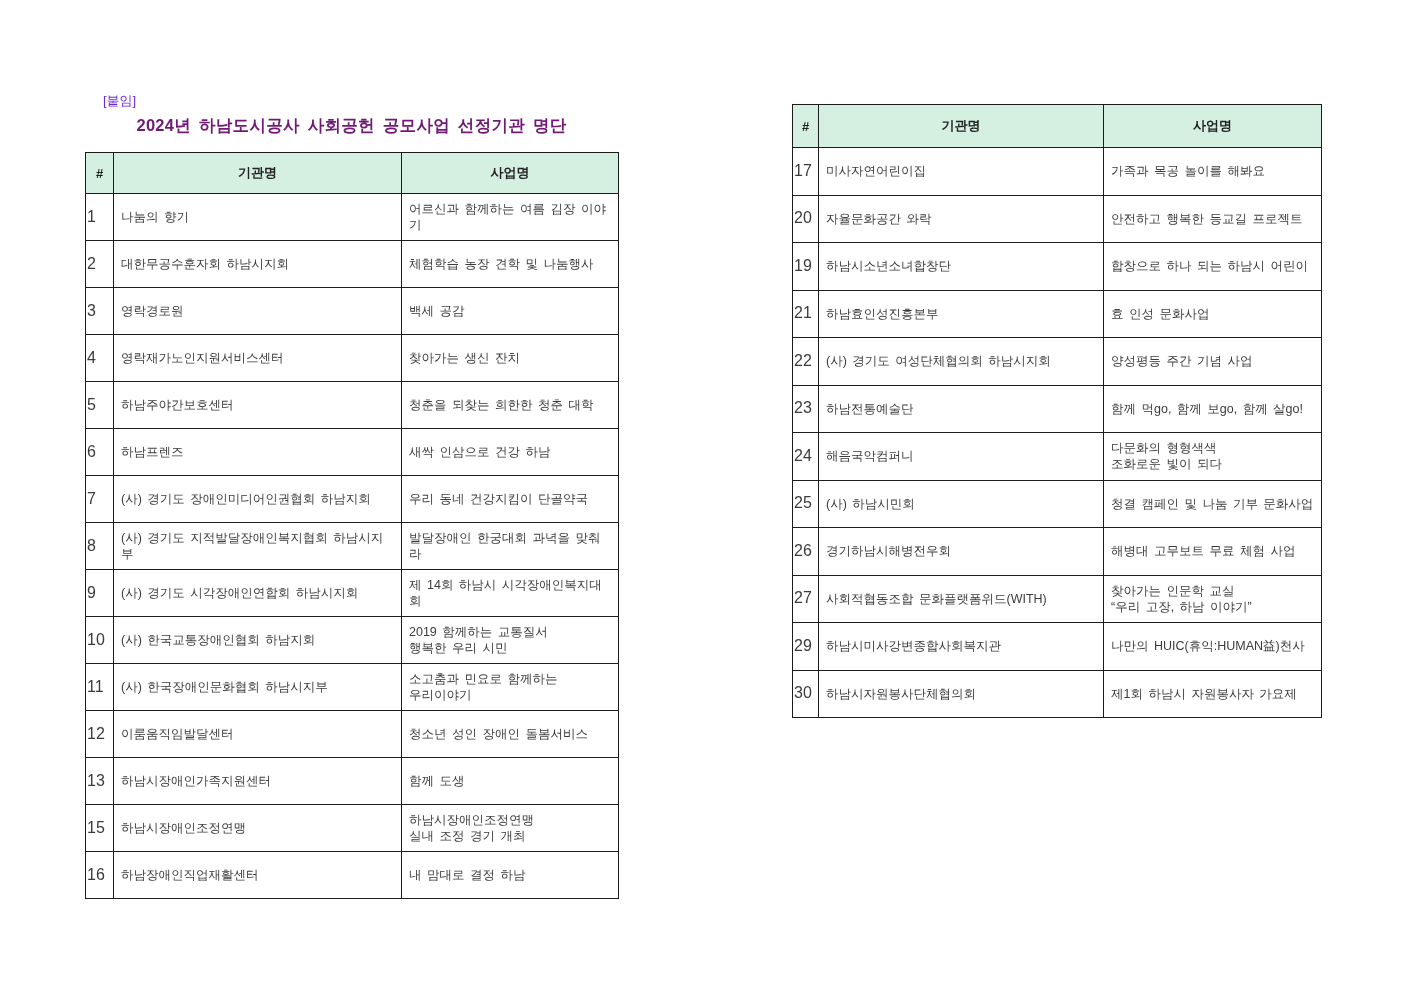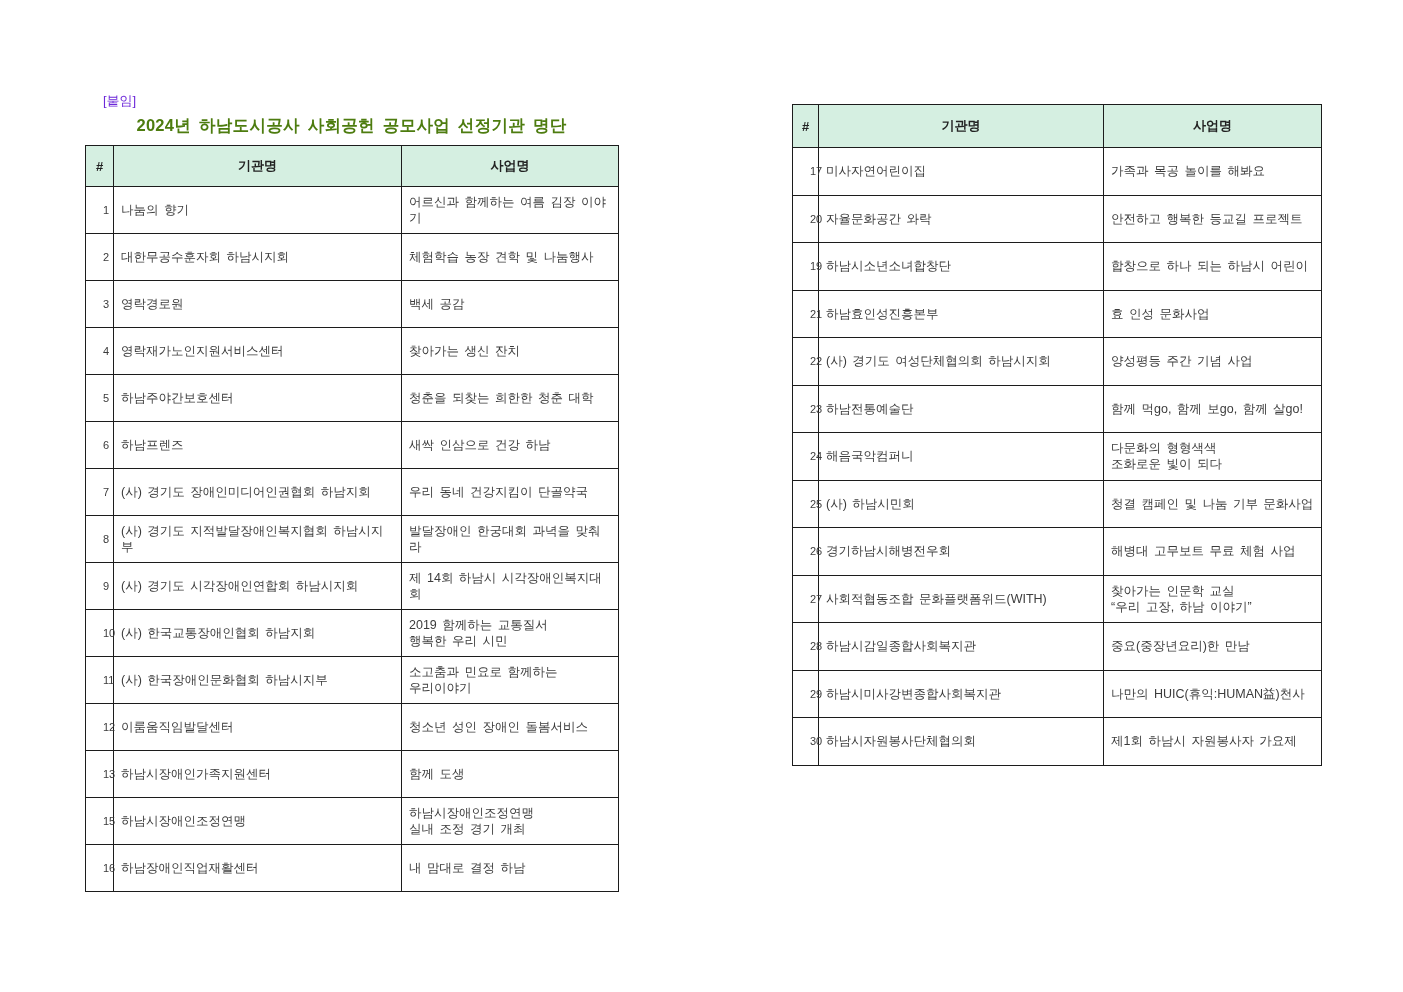--- a/index.html
+++ b/index.html
@@ -30,24 +30,24 @@
     position: absolute;
     left: 85px;
     top: 113px;
     width: 533px;
   }
   .doc-title {
     text-align: center;
     font-weight: bold;
     font-size: 16.5px;
     line-height: 24px;
-    color: #4d7c0f;
+    color: #701a75;
     letter-spacing: 0.3px;
     word-spacing: 3px;
-    margin-bottom: 8px;
+    margin-bottom: 15px;
     white-space: nowrap;
   }
 
   .right-col {
     position: absolute;
     left: 792px;
     top: 104px;
     width: 529px;
   }
 
@@ -74,22 +74,22 @@
     height: 42px;
     font-size: 12.5px;
     color: #3b3b3b;
     padding: 2px 7px;
     word-spacing: 2px;
     line-height: 1.3;
   }
   .right-col .org-table td { height: 42.5px; }
   td.td-num {
     text-align: left;
-    padding: 2px 17px;
-    font-size: 11px;
+    padding: 2px 1px;
+    font-size: 16px;
   }
   .left-col  col.c-num  { width: 28px; }
   .left-col  col.c-org  { width: 288px; }
   .left-col  col.c-proj { width: 217px; }
   .right-col col.c-num  { width: 26px; }
   .right-col col.c-org  { width: 285px; }
   .right-col col.c-proj { width: 218px; }
   td.td-proj { white-space: pre-line; }
 </style>
 </head>
@@ -259,25 +259,20 @@
             <td class="td-org">경기하남시해병전우회</td>
             <td class="td-proj">해병대 고무보트 무료 체험 사업</td>
           </tr>
           <tr>
             <td class="td-num">27</td>
             <td class="td-org">사회적협동조합 문화플랫폼위드(WITH)</td>
             <td class="td-proj">찾아가는 인문학 교실
 “우리 고장, 하남 이야기”</td>
           </tr>
           <tr>
-            <td class="td-num">28</td>
-            <td class="td-org">하남시감일종합사회복지관</td>
-            <td class="td-proj">중요(중장년요리)한 만남</td>
-          </tr>
-          <tr>
             <td class="td-num">29</td>
             <td class="td-org">하남시미사강변종합사회복지관</td>
             <td class="td-proj">나만의 HUIC(휴익:HUMAN益)천사</td>
           </tr>
           <tr>
             <td class="td-num">30</td>
             <td class="td-org">하남시자원봉사단체협의회</td>
             <td class="td-proj">제1회 하남시 자원봉사자 가요제</td>
           </tr>
         </tbody>

